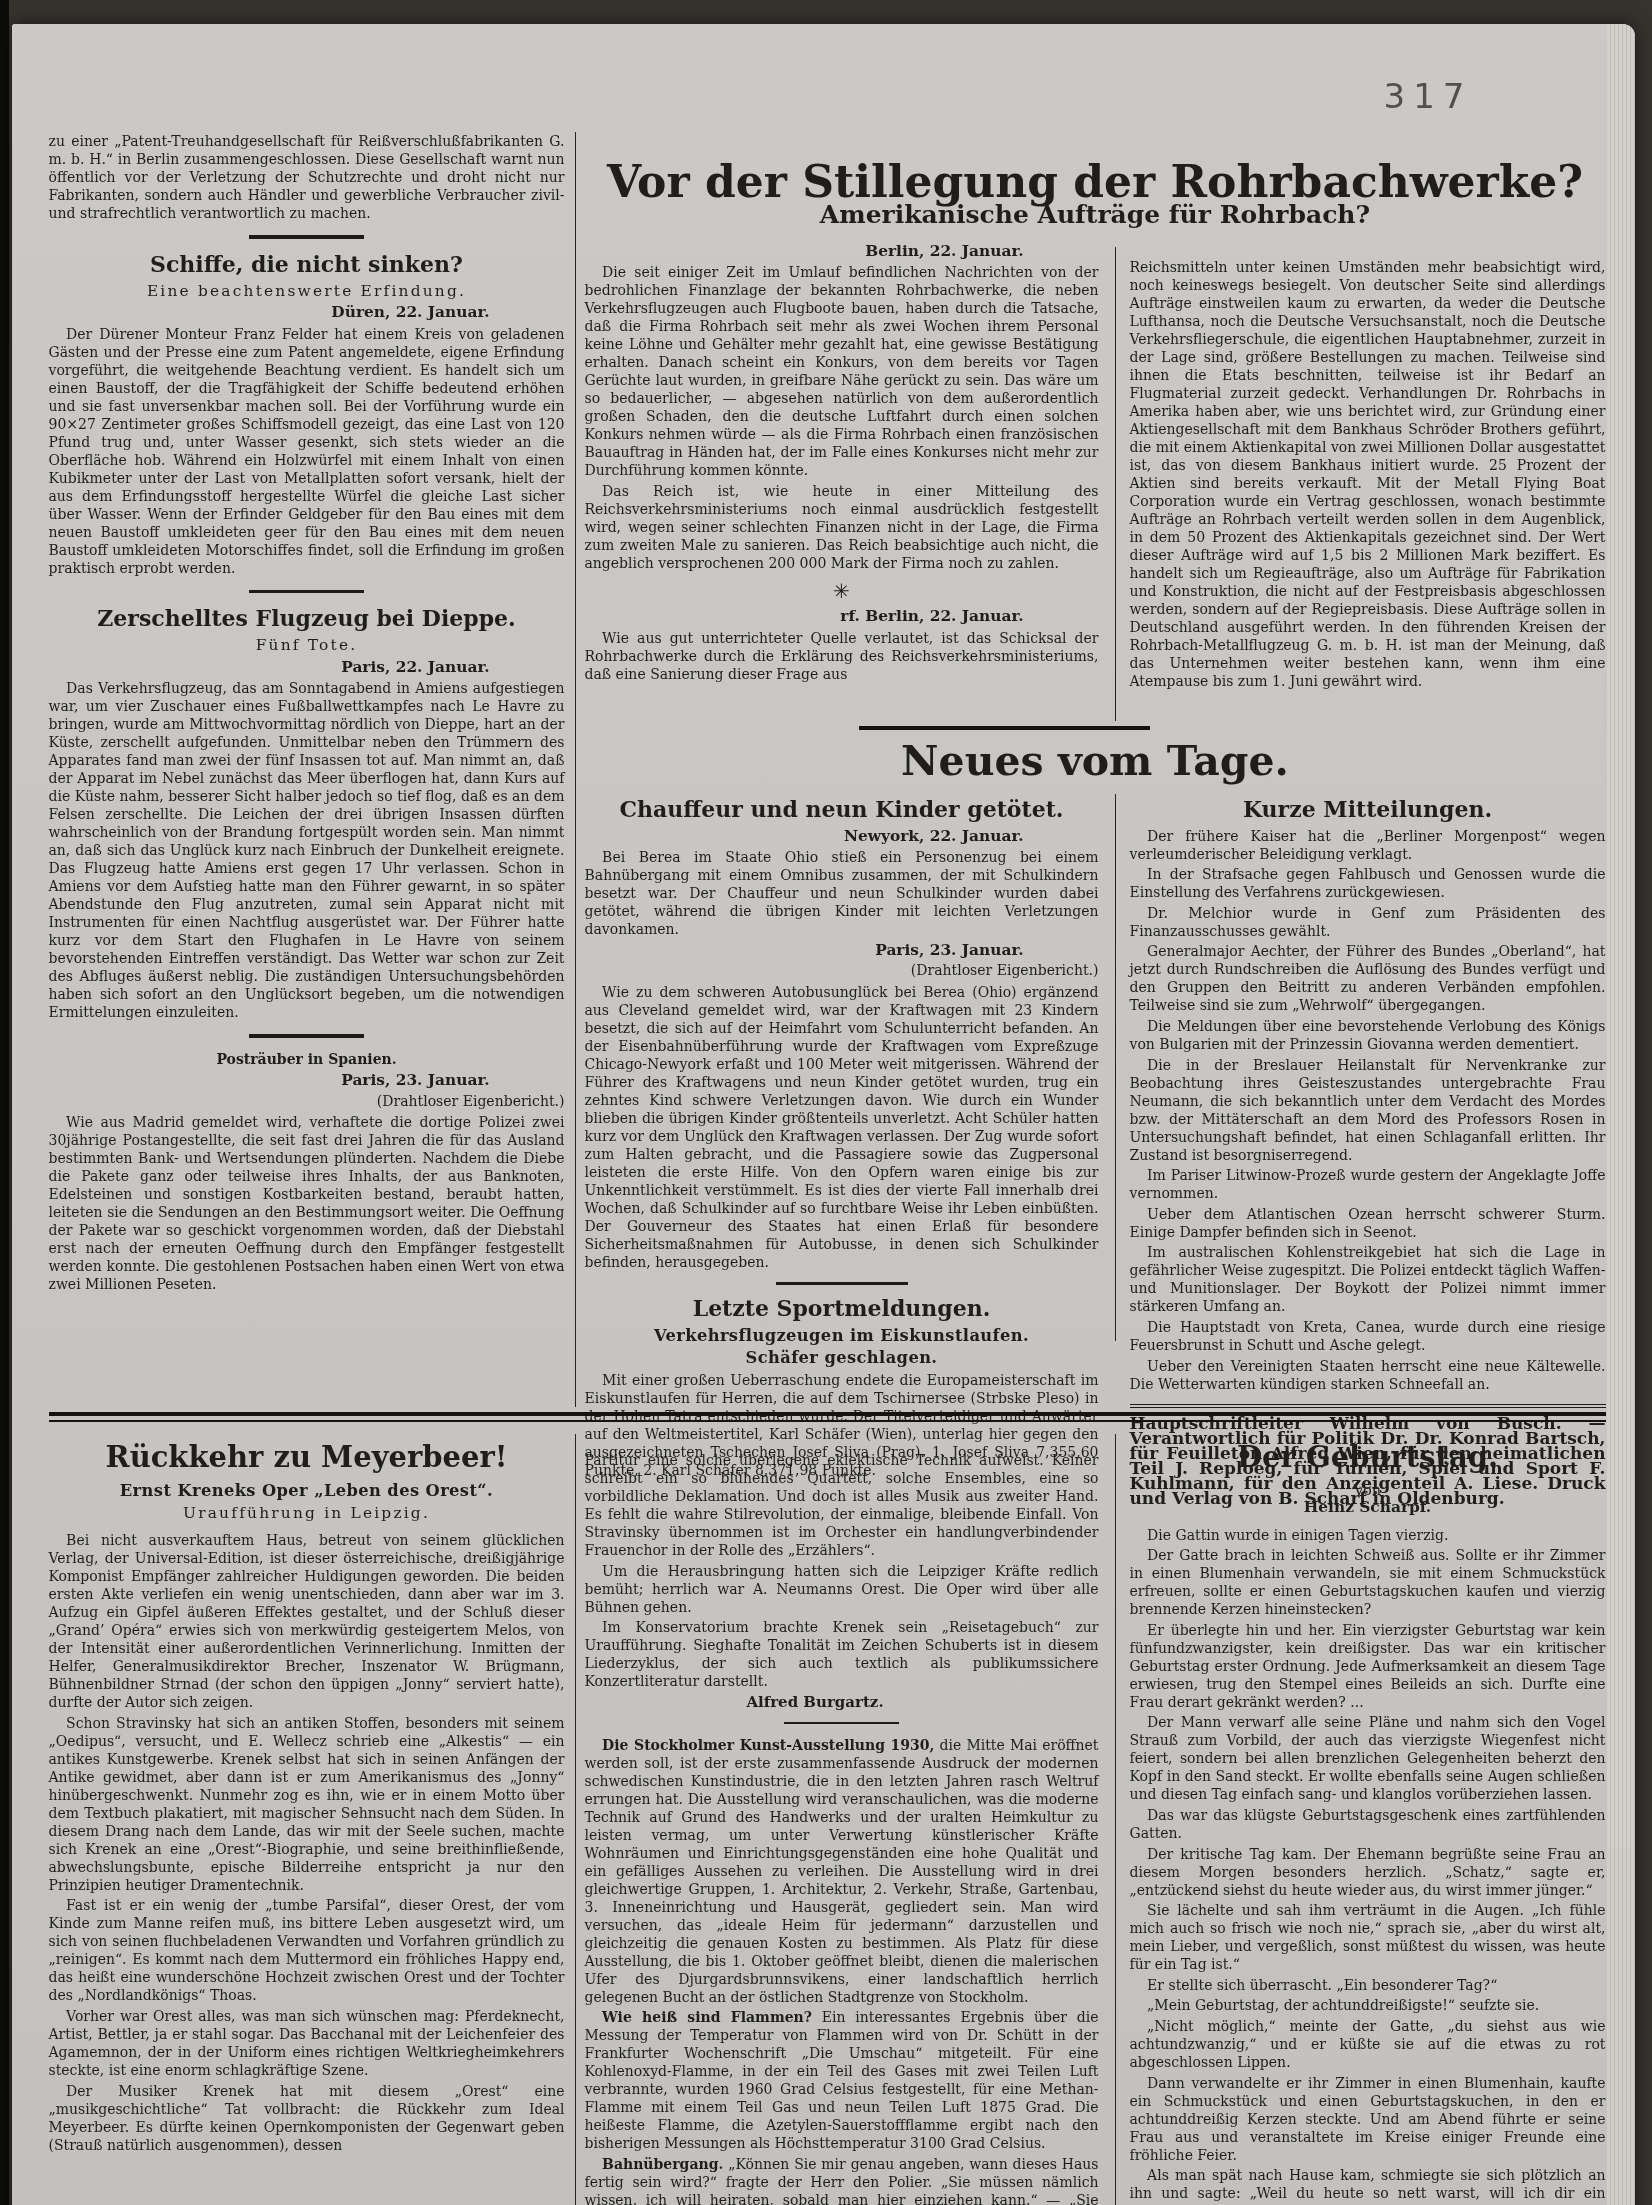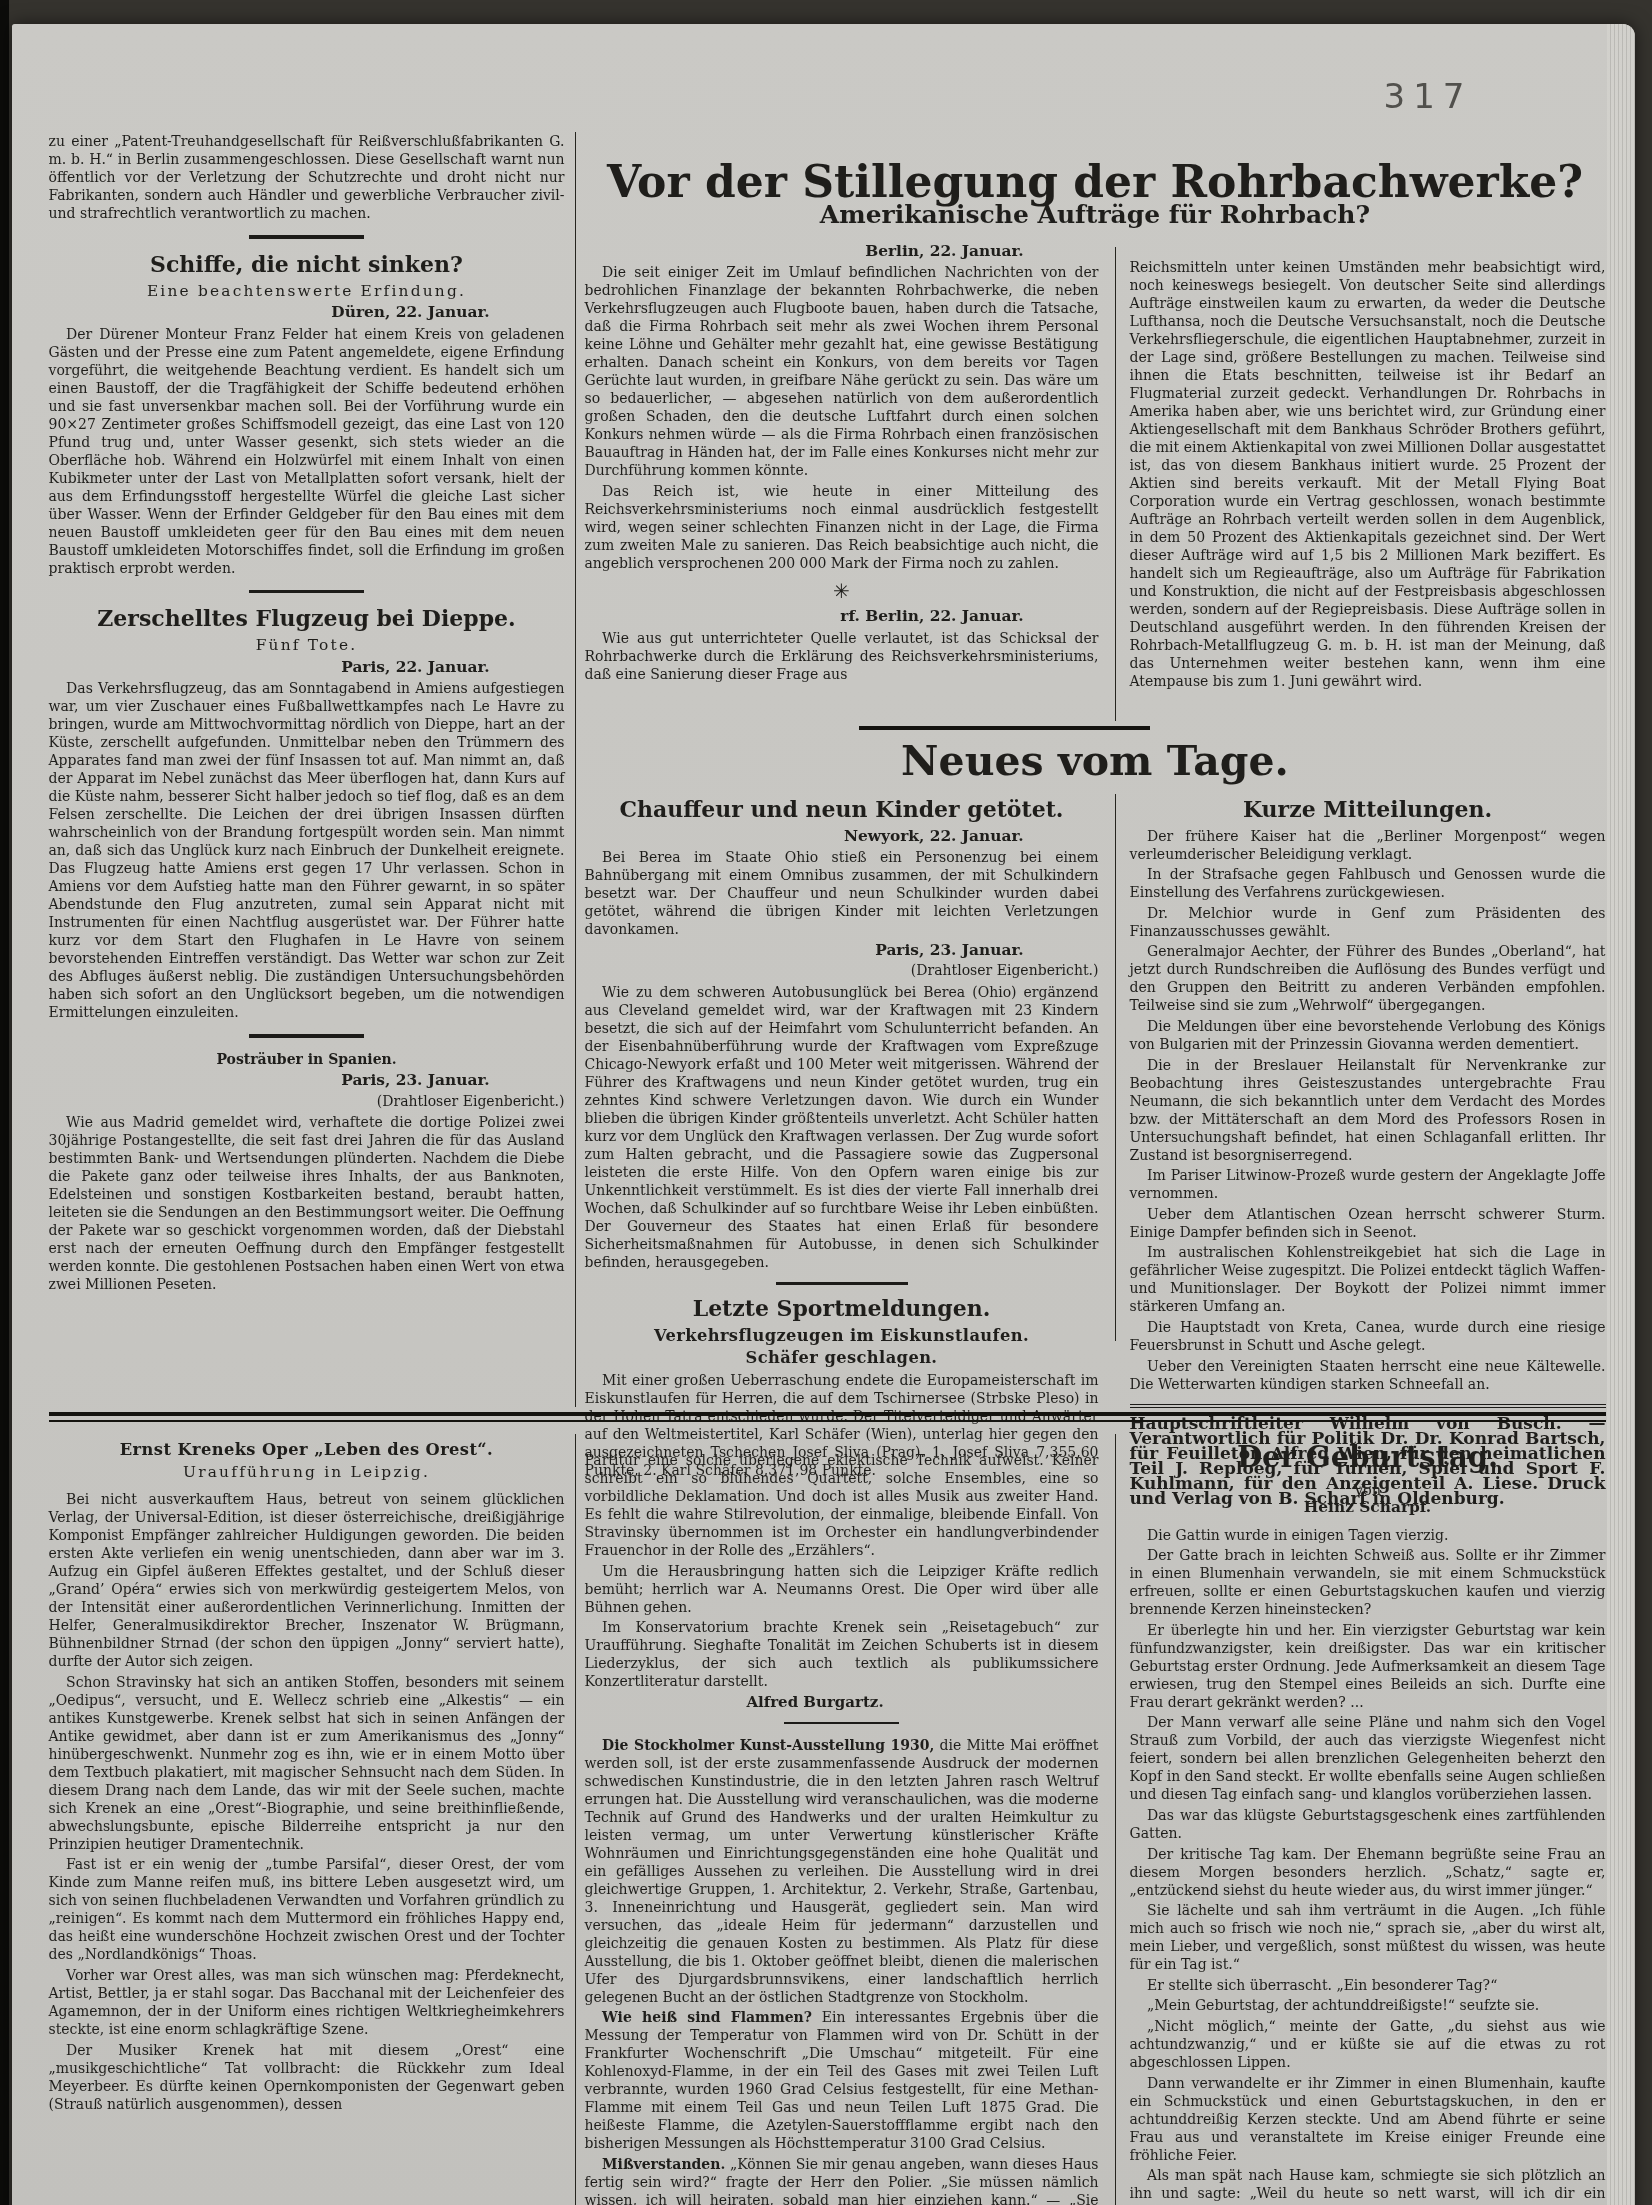--- a/index.html
+++ b/index.html
@@ -157,38 +157,39 @@
     <p class="p ind">Die Hauptstadt von Kreta, Canea, wurde durch eine riesige Feuersbrunst in Schutt und Asche gelegt.</p>
     <p class="p ind">Ueber den Vereinigten Staaten herrscht eine neue Kältewelle. Die Wetterwarten kündigen starken Schneefall an.</p>
     <div class="imprint-rule"></div>
     <p class="imprint">Hauptschriftleiter Wilhelm von Busch. — Verantwortlich für Politik Dr. Dr. Konrad Bartsch, für Feuilleton Alfred Wien, für den heimatlichen Teil J. Reploeg, für Turnen, Spiel und Sport F. Kuhlmann, für den Anzeigenteil A. Liese. Druck und Verlag von B. Scharf in Oldenburg.</p>
   </div>
 
   <div class="full-rule-a"></div>
   <div class="full-rule-b"></div>
 
   <div class="col" style="left:37px;top:1416px;width:516px;">
+    <h2 class="feui-title">Rückkehr zu Meyerbeer!</h2>
     <div class="art-sub-b">Ernst Kreneks Oper „Leben des Orest“.</div>
     <div class="art-sub" style="margin-bottom:9.7px">Uraufführung in Leipzig.</div>
     <p class="p ind">Bei nicht ausverkauftem Haus, betreut von seinem glücklichen Verlag, der Universal-Edition, ist dieser österreichische, dreißigjährige Komponist Empfänger zahlreicher Huldigungen geworden. Die beiden ersten Akte verliefen ein wenig unentschieden, dann aber war im 3. Aufzug ein Gipfel äußeren Effektes gestaltet, und der Schluß dieser „Grand’ Opéra“ erwies sich von merkwürdig gesteigertem Melos, von der Intensität einer außerordentlichen Verinnerlichung. Inmitten der Helfer, Generalmusikdirektor Brecher, Inszenator W. Brügmann, Bühnenbildner Strnad (der schon den üppigen „Jonny“ serviert hatte), durfte der Autor sich zeigen.</p>
     <p class="p ind">Schon Stravinsky hat sich an antiken Stoffen, besonders mit seinem „Oedipus“, versucht, und E. Wellecz schrieb eine „Alkestis“ — ein antikes Kunstgewerbe. Krenek selbst hat sich in seinen Anfängen der Antike gewidmet, aber dann ist er zum Amerikanismus des „Jonny“ hinübergeschwenkt. Nunmehr zog es ihn, wie er in einem Motto über dem Textbuch plakatiert, mit magischer Sehnsucht nach dem Süden. In diesem Drang nach dem Lande, das wir mit der Seele suchen, machte sich Krenek an eine „Orest“-Biographie, und seine breithinfließende, abwechslungsbunte, epische Bilderreihe entspricht ja nur den Prinzipien heutiger Dramentechnik.</p>
     <p class="p ind">Fast ist er ein wenig der „tumbe Parsifal“, dieser Orest, der vom Kinde zum Manne reifen muß, ins bittere Leben ausgesetzt wird, um sich von seinen fluchbeladenen Verwandten und Vorfahren gründlich zu „reinigen“. Es kommt nach dem Muttermord ein fröhliches Happy end, das heißt eine wunderschöne Hochzeit zwischen Orest und der Tochter des „Nordlandkönigs“ Thoas.</p>
     <p class="p ind">Vorher war Orest alles, was man sich wünschen mag: Pferdeknecht, Artist, Bettler, ja er stahl sogar. Das Bacchanal mit der Leichenfeier des Agamemnon, der in der Uniform eines richtigen Weltkriegheimkehrers steckte, ist eine enorm schlagkräftige Szene.</p>
     <p class="p ind">Der Musiker Krenek hat mit diesem „Orest“ eine „musikgeschichtliche“ Tat vollbracht: die Rückkehr zum Ideal Meyerbeer. Es dürfte keinen Opernkomponisten der Gegenwart geben (Strauß natürlich ausgenommen), dessen</p>
   </div>
 
   <div class="col" style="left:573px;top:1427px;width:514px;">
     <p class="p">Partitur eine solche überlegene eklektische Technik aufweist. Keiner schreibt ein so blühendes Quartett, solche Ensembles, eine so vorbildliche Deklamation. Und doch ist alles Musik aus zweiter Hand. Es fehlt die wahre Stilrevolution, der einmalige, bleibende Einfall. Von Stravinsky übernommen ist im Orchester ein handlungverbindender Frauenchor in der Rolle des „Erzählers“.</p>
     <p class="p ind">Um die Herausbringung hatten sich die Leipziger Kräfte redlich bemüht; herrlich war A. Neumanns Orest. Die Oper wird über alle Bühnen gehen.</p>
     <p class="p ind">Im Konservatorium brachte Krenek sein „Reisetagebuch“ zur Uraufführung. Sieghafte Tonalität im Zeichen Schuberts ist in diesem Liederzyklus, der sich auch textlich als publikumssichere Konzertliteratur darstellt.</p>
     <div class="signature">Alfred Burgartz.</div>
     <div class="sep-thin" style="height:1.8px;width:115px;"></div>
     <p class="p ind"><span class="lead-in">Die Stockholmer Kunst-Ausstellung 1930,</span> <span>die Mitte Mai eröffnet werden soll, ist der erste zusammenfassende Ausdruck der modernen schwedischen Kunstindustrie, die in den letzten Jahren rasch Weltruf errungen hat. Die Ausstellung wird veranschaulichen, was die moderne Technik auf Grund des Handwerks und der uralten Heimkultur zu leisten vermag, um unter Verwertung künstlerischer Kräfte Wohnräumen und Einrichtungsgegenständen eine hohe Qualität und ein gefälliges Aussehen zu verleihen. Die Ausstellung wird in drei gleichwertige Gruppen, 1. Architektur, 2. Verkehr, Straße, Gartenbau, 3. Inneneinrichtung und Hausgerät, gegliedert sein. Man wird versuchen, das „ideale Heim für jedermann“ darzustellen und gleichzeitig die genauen Kosten zu bestimmen. Als Platz für diese Ausstellung, die bis 1. Oktober geöffnet bleibt, dienen die malerischen Ufer des Djurgardsbrunnsvikens, einer landschaftlich herrlich gelegenen Bucht an der östlichen Stadtgrenze von Stockholm.</span></p>
     <p class="p ind"><span class="lead-in">Wie heiß sind Flammen?</span> <span>Ein interessantes Ergebnis über die Messung der Temperatur von Flammen wird von Dr. Schütt in der Frankfurter Wochenschrift „Die Umschau“ mitgeteilt. Für eine Kohlenoxyd-Flamme, in der ein Teil des Gases mit zwei Teilen Luft verbrannte, wurden 1960 Grad Celsius festgestellt, für eine Methan-Flamme mit einem Teil Gas und neun Teilen Luft 1875 Grad. Die heißeste Flamme, die Azetylen-Sauerstoffflamme ergibt nach den bisherigen Messungen als Höchsttemperatur 3100 Grad Celsius.</span></p>
-    <p class="p ind"><span class="lead-in">Mißverstanden.</span> <span>„Können Sie mir genau angeben, wann dieses Haus fertig sein wird?“ fragte der Herr den Polier. „Sie müssen nämlich wissen, ich will heiraten, sobald man hier einziehen kann.“ — „Sie können sich auf mich verlassen,“ erwiderte der Polier. „Wir werden die Arbeit schon so lange wie möglich ausdehnen.“</span></p>
+    <p class="p ind"><span class="lead-in">Bahnübergang.</span> <span>„Können Sie mir genau angeben, wann dieses Haus fertig sein wird?“ fragte der Herr den Polier. „Sie müssen nämlich wissen, ich will heiraten, sobald man hier einziehen kann.“ — „Sie können sich auf mich verlassen,“ erwiderte der Polier. „Wir werden die Arbeit schon so lange wie möglich ausdehnen.“</span></p>
   </div>
 
   <div class="col" style="left:1118px;top:1416px;width:476px;">
     <h2 class="feui-title">Der Geburtstag.</h2>
     <div class="byline">Von</div>
     <div class="byline-b">Heinz Scharpf.</div>
     <p class="p ind">Die Gattin wurde in einigen Tagen vierzig.</p>
     <p class="p ind">Der Gatte brach in leichten Schweiß aus. Sollte er ihr Zimmer in einen Blumenhain verwandeln, sie mit einem Schmuckstück erfreuen, sollte er einen Geburtstagskuchen kaufen und vierzig brennende Kerzen hineinstecken?</p>
     <p class="p ind">Er überlegte hin und her. Ein vierzigster Geburtstag war kein fünfundzwanzigster, kein dreißigster. Das war ein kritischer Geburtstag erster Ordnung. Jede Aufmerksamkeit an diesem Tage erwiesen, trug den Stempel eines Beileids an sich. Durfte eine Frau derart gekränkt werden? ...</p>
     <p class="p ind">Der Mann verwarf alle seine Pläne und nahm sich den Vogel Strauß zum Vorbild, der auch das vierzigste Wiegenfest nicht feiert, sondern bei allen brenzlichen Gelegenheiten beherzt den Kopf in den Sand steckt. Er wollte ebenfalls seine Augen schließen und diesen Tag einfach sang- und klanglos vorüberziehen lassen.</p>

